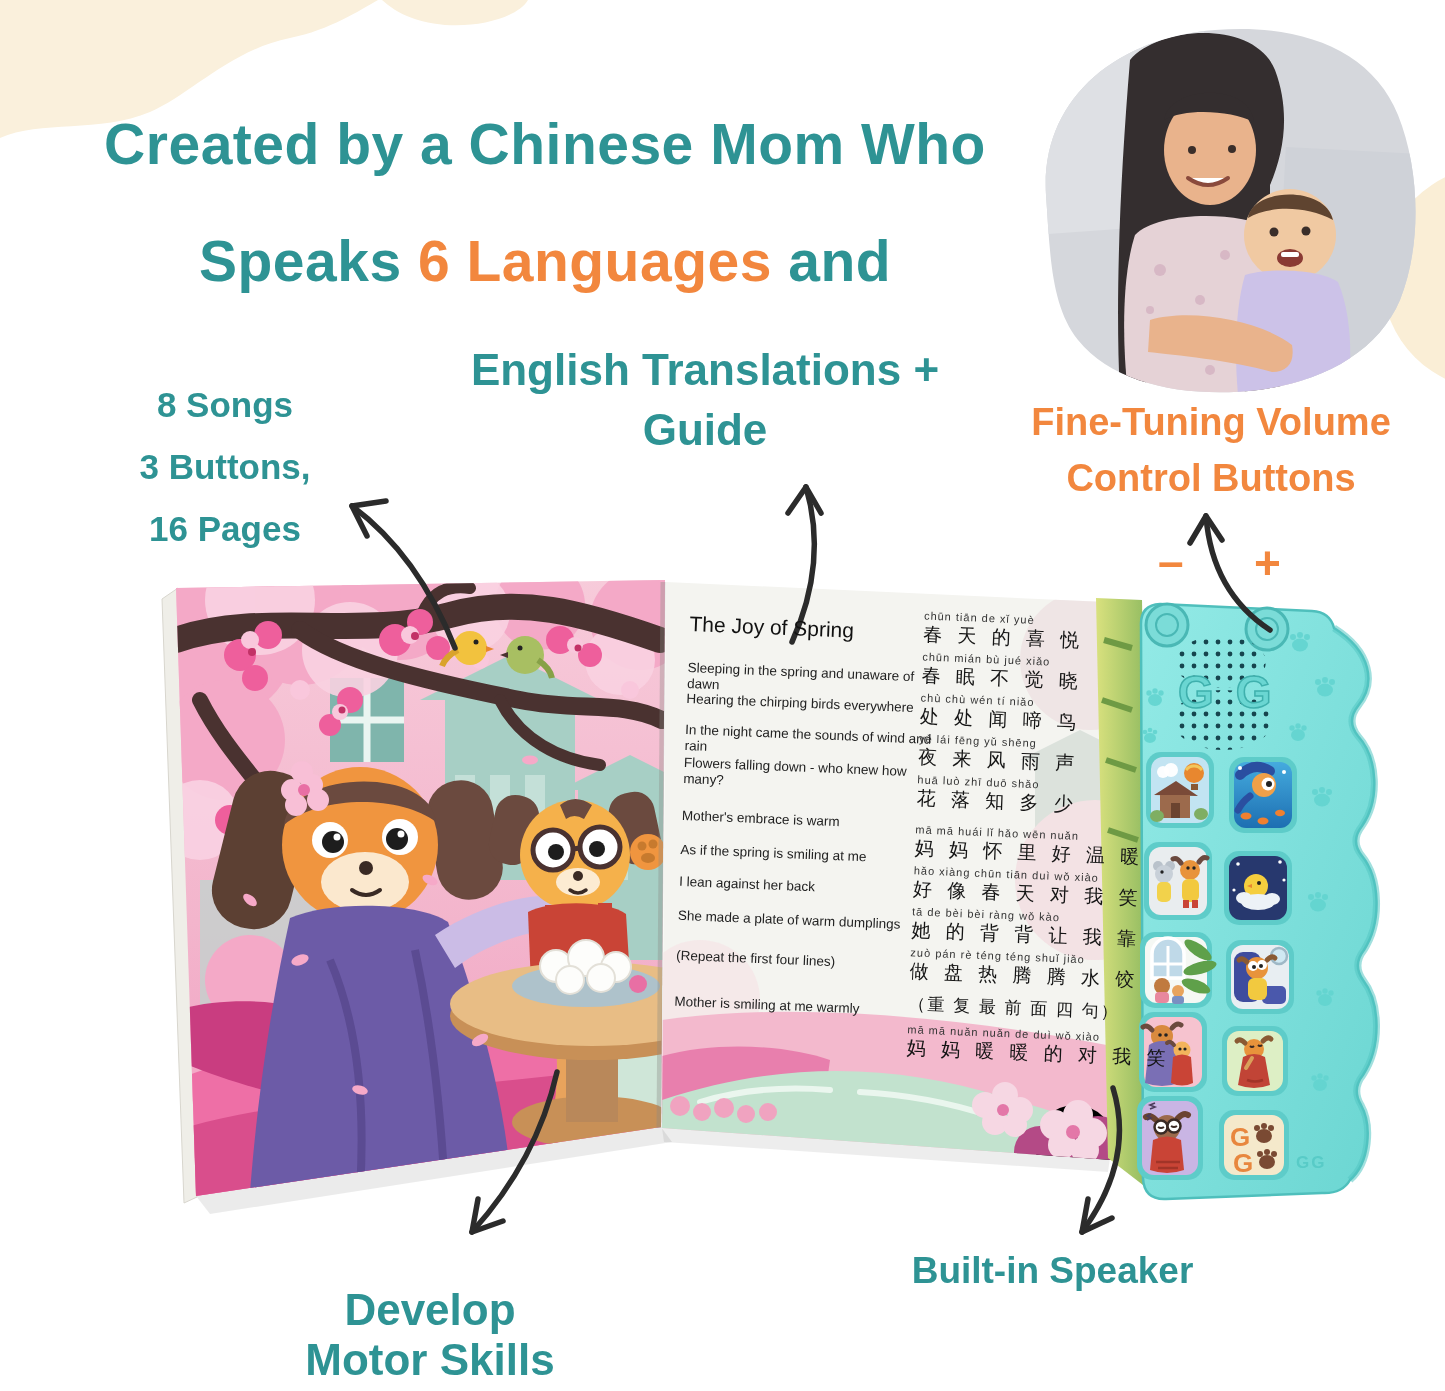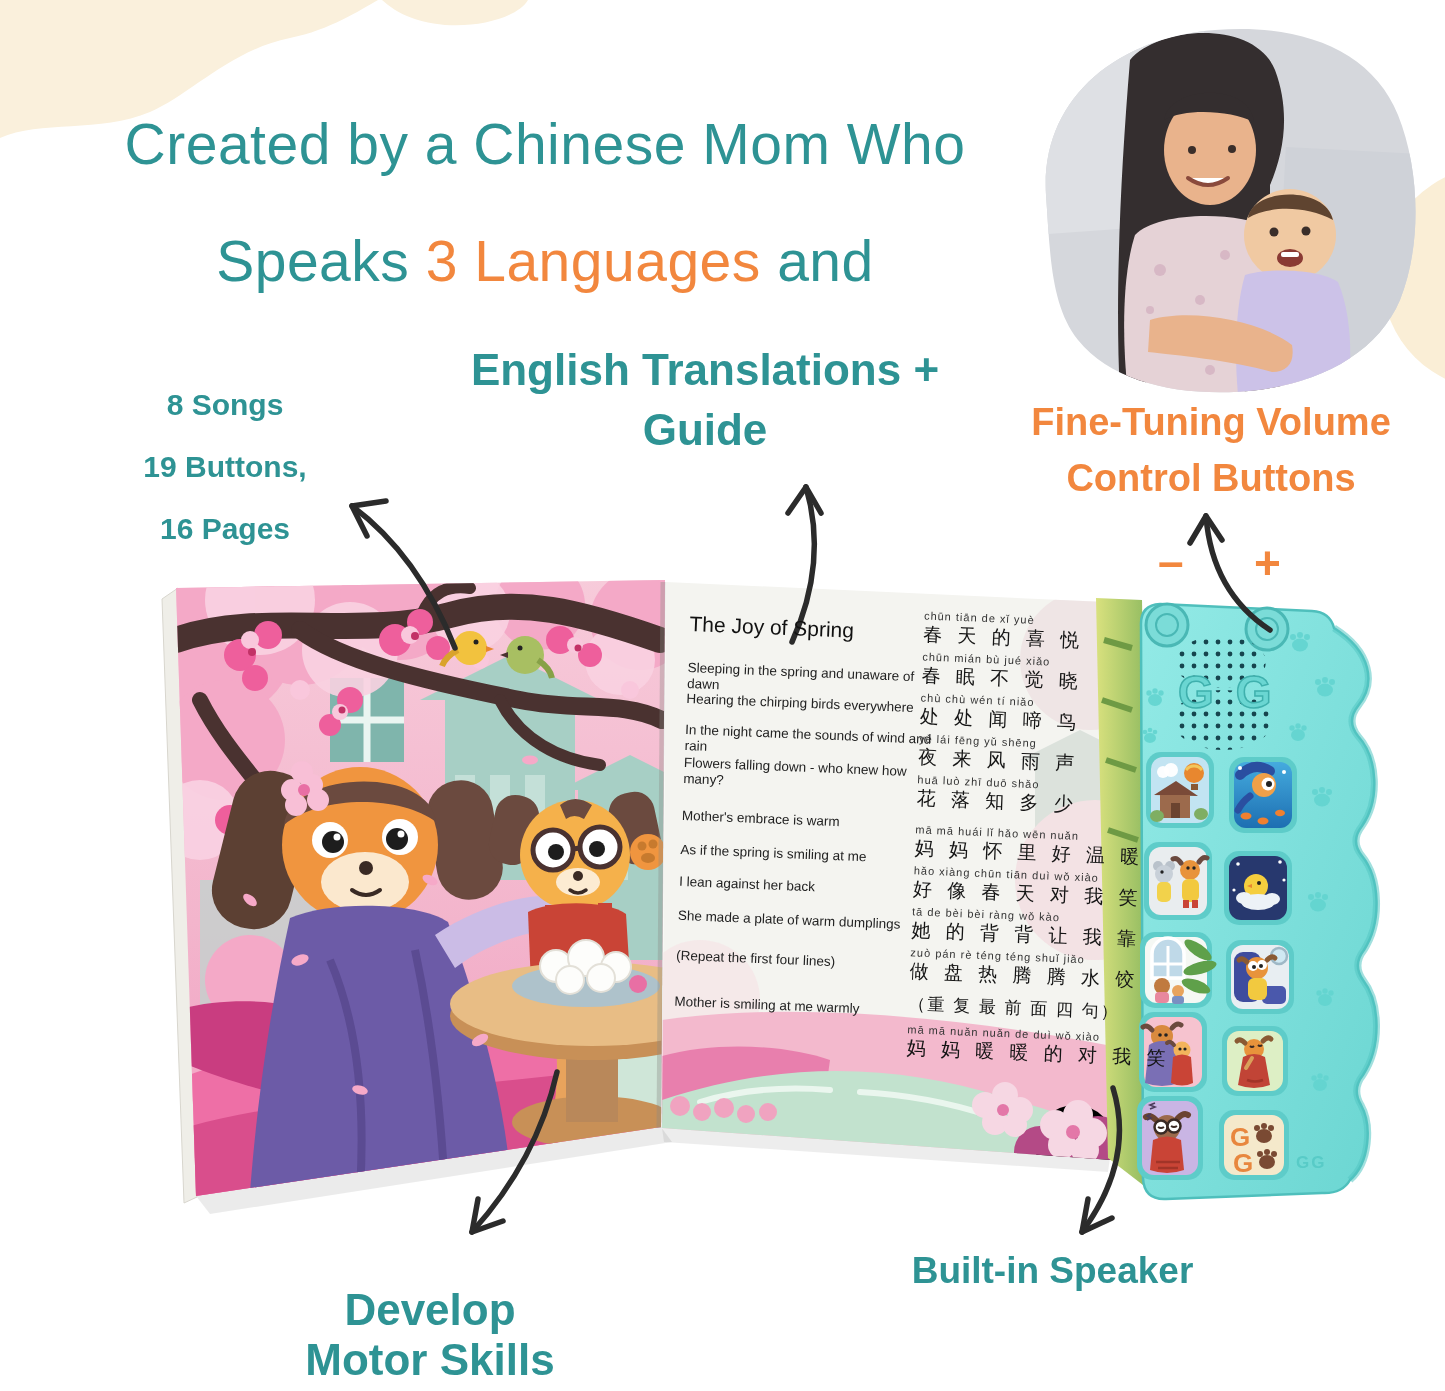--- a/index.html
+++ b/index.html
@@ -1,23 +1,23 @@
 <!DOCTYPE html>
 <html><head>
 <meta charset="utf-8">
 <style>
   html,body{margin:0;padding:0;background:#fff;}
   .stage{position:relative;width:1445px;height:1391px;overflow:hidden;background:#fff;
          font-family:"Liberation Sans",sans-serif;}
   .stage svg.scene{position:absolute;left:0;top:0;}
   .headline{position:absolute;left:25px;top:86px;width:1040px;text-align:center;
-            font-weight:normal;font-size:57px;line-height:117px;letter-spacing:.5px;color:#2E9394;}
+            font-weight:bold;font-size:57px;line-height:117px;letter-spacing:.5px;color:#2E9394;}
   .accent{color:#F2873E;}
   .callout{position:absolute;text-align:center;font-weight:bold;color:#2E9394;}
-  .co-songs{left:80px;top:374px;width:290px;font-size:30px;line-height:62px;}
+  .co-songs{left:80px;top:374px;width:290px;font-size:35px;line-height:62px;}
   .co-trans{left:450px;top:340px;width:510px;font-size:44px;line-height:60px;}
   .co-volume{left:968px;top:394px;width:486px;font-size:38px;line-height:56px;color:#F2873E;}
   .co-develop{left:255px;top:1240px;width:350px;font-size:44px;line-height:50px;margin-top:45px;}
   .co-sound{left:850px;top:1246px;width:405px;font-size:37px;line-height:49px;}
   .vol{position:absolute;font-weight:bold;color:#F2873E;font-size:46px;}
   .vol-minus{left:1158px;top:534px;}
   .vol-plus{left:1254px;top:536px;}
   
   .rp-text{position:absolute;left:688px;top:612px;width:426px;height:540px;
            transform:rotate(2.3deg);transform-origin:top left;color:#1d1d1d;}
@@ -608,27 +608,27 @@
     <g>
       <path d="M1113,1088 Q1135,1160 1082,1232"></path>
       <path d="M1082,1232 L1088,1199 M1082,1232 L1112,1218"></path>
     </g>
   </g>
 </svg>
 
 <div class="headline">
   <div><span>Created by a Chinese  Mom Who</span></div>
   <div>
-    <span>Speaks </span><span class="accent">3 Languages</span><span> and</span>
+    <span>Speaks </span><span class="accent">6 Languages</span><span> and</span>
   </div>
 </div>
 
 <div class="callout co-songs">
   <div>8 Songs</div>
-  <div>19 Buttons,</div>
+  <div>3 Buttons,</div>
   <div>16 Pages</div>
 </div>
 
 <div class="callout co-trans">
   <div>English Translations +</div>
   <div>Guide</div>
 </div>
 
 <div class="callout co-volume">
   <div>Fine-Tuning Volume</div>

